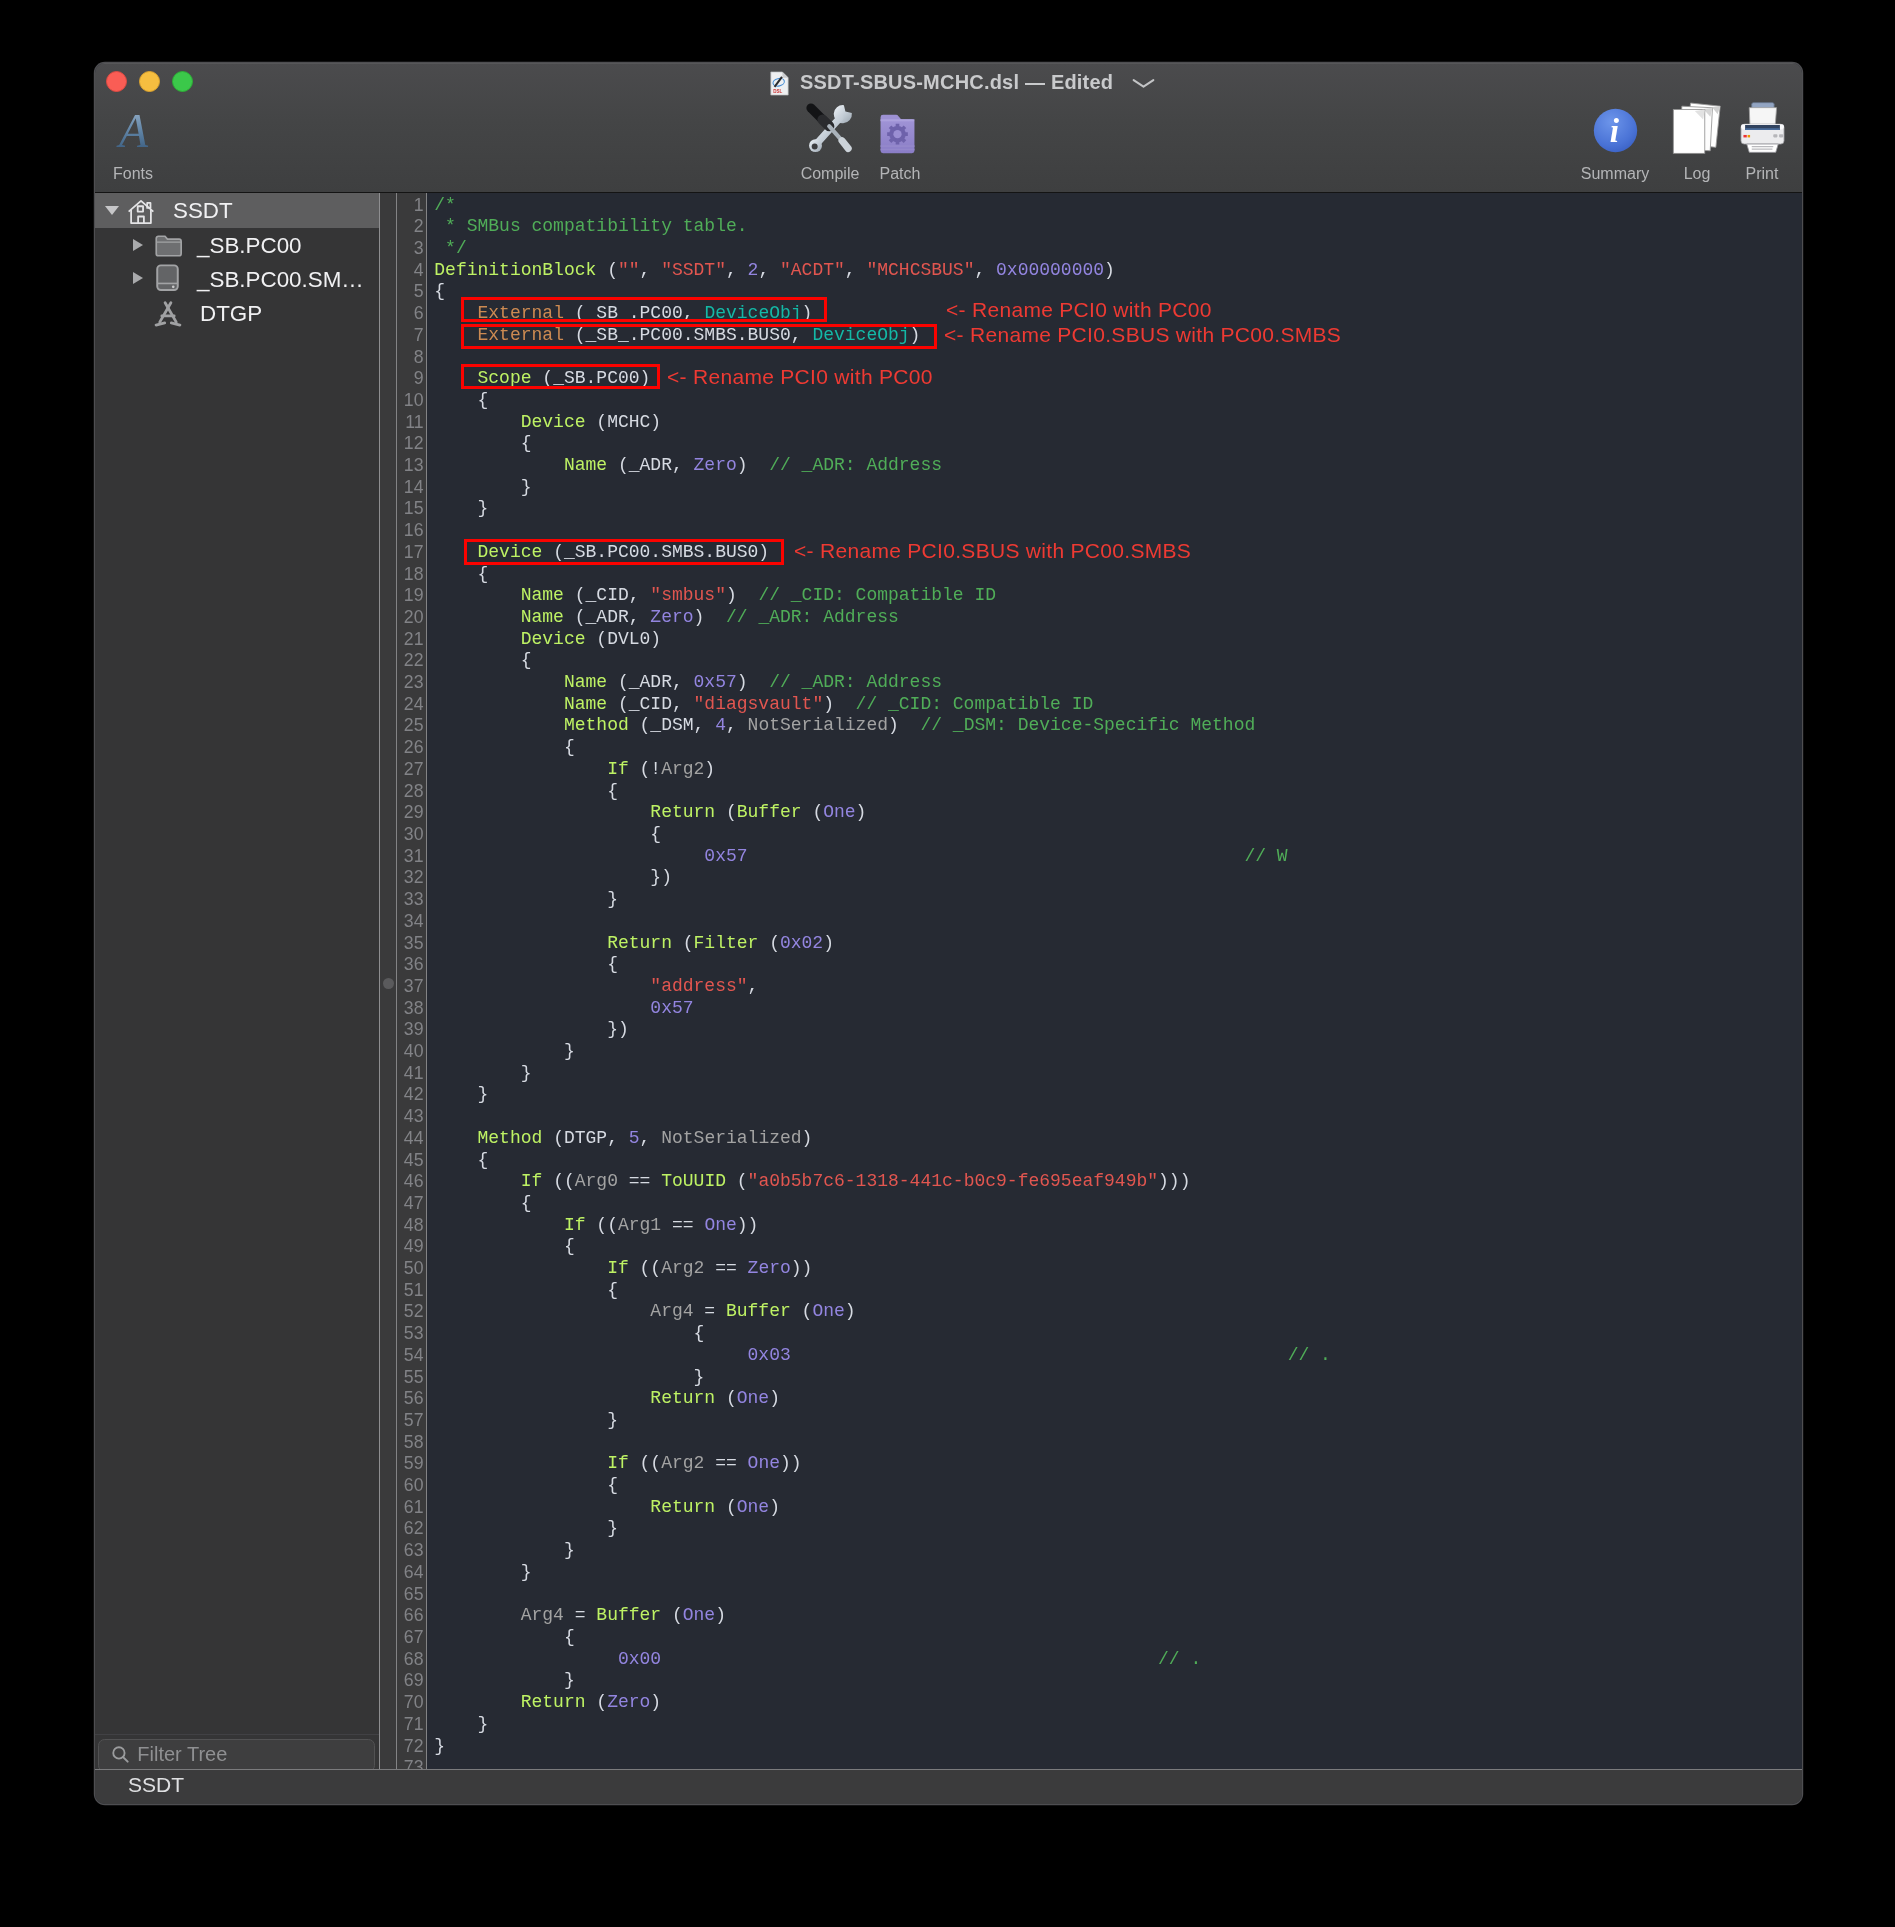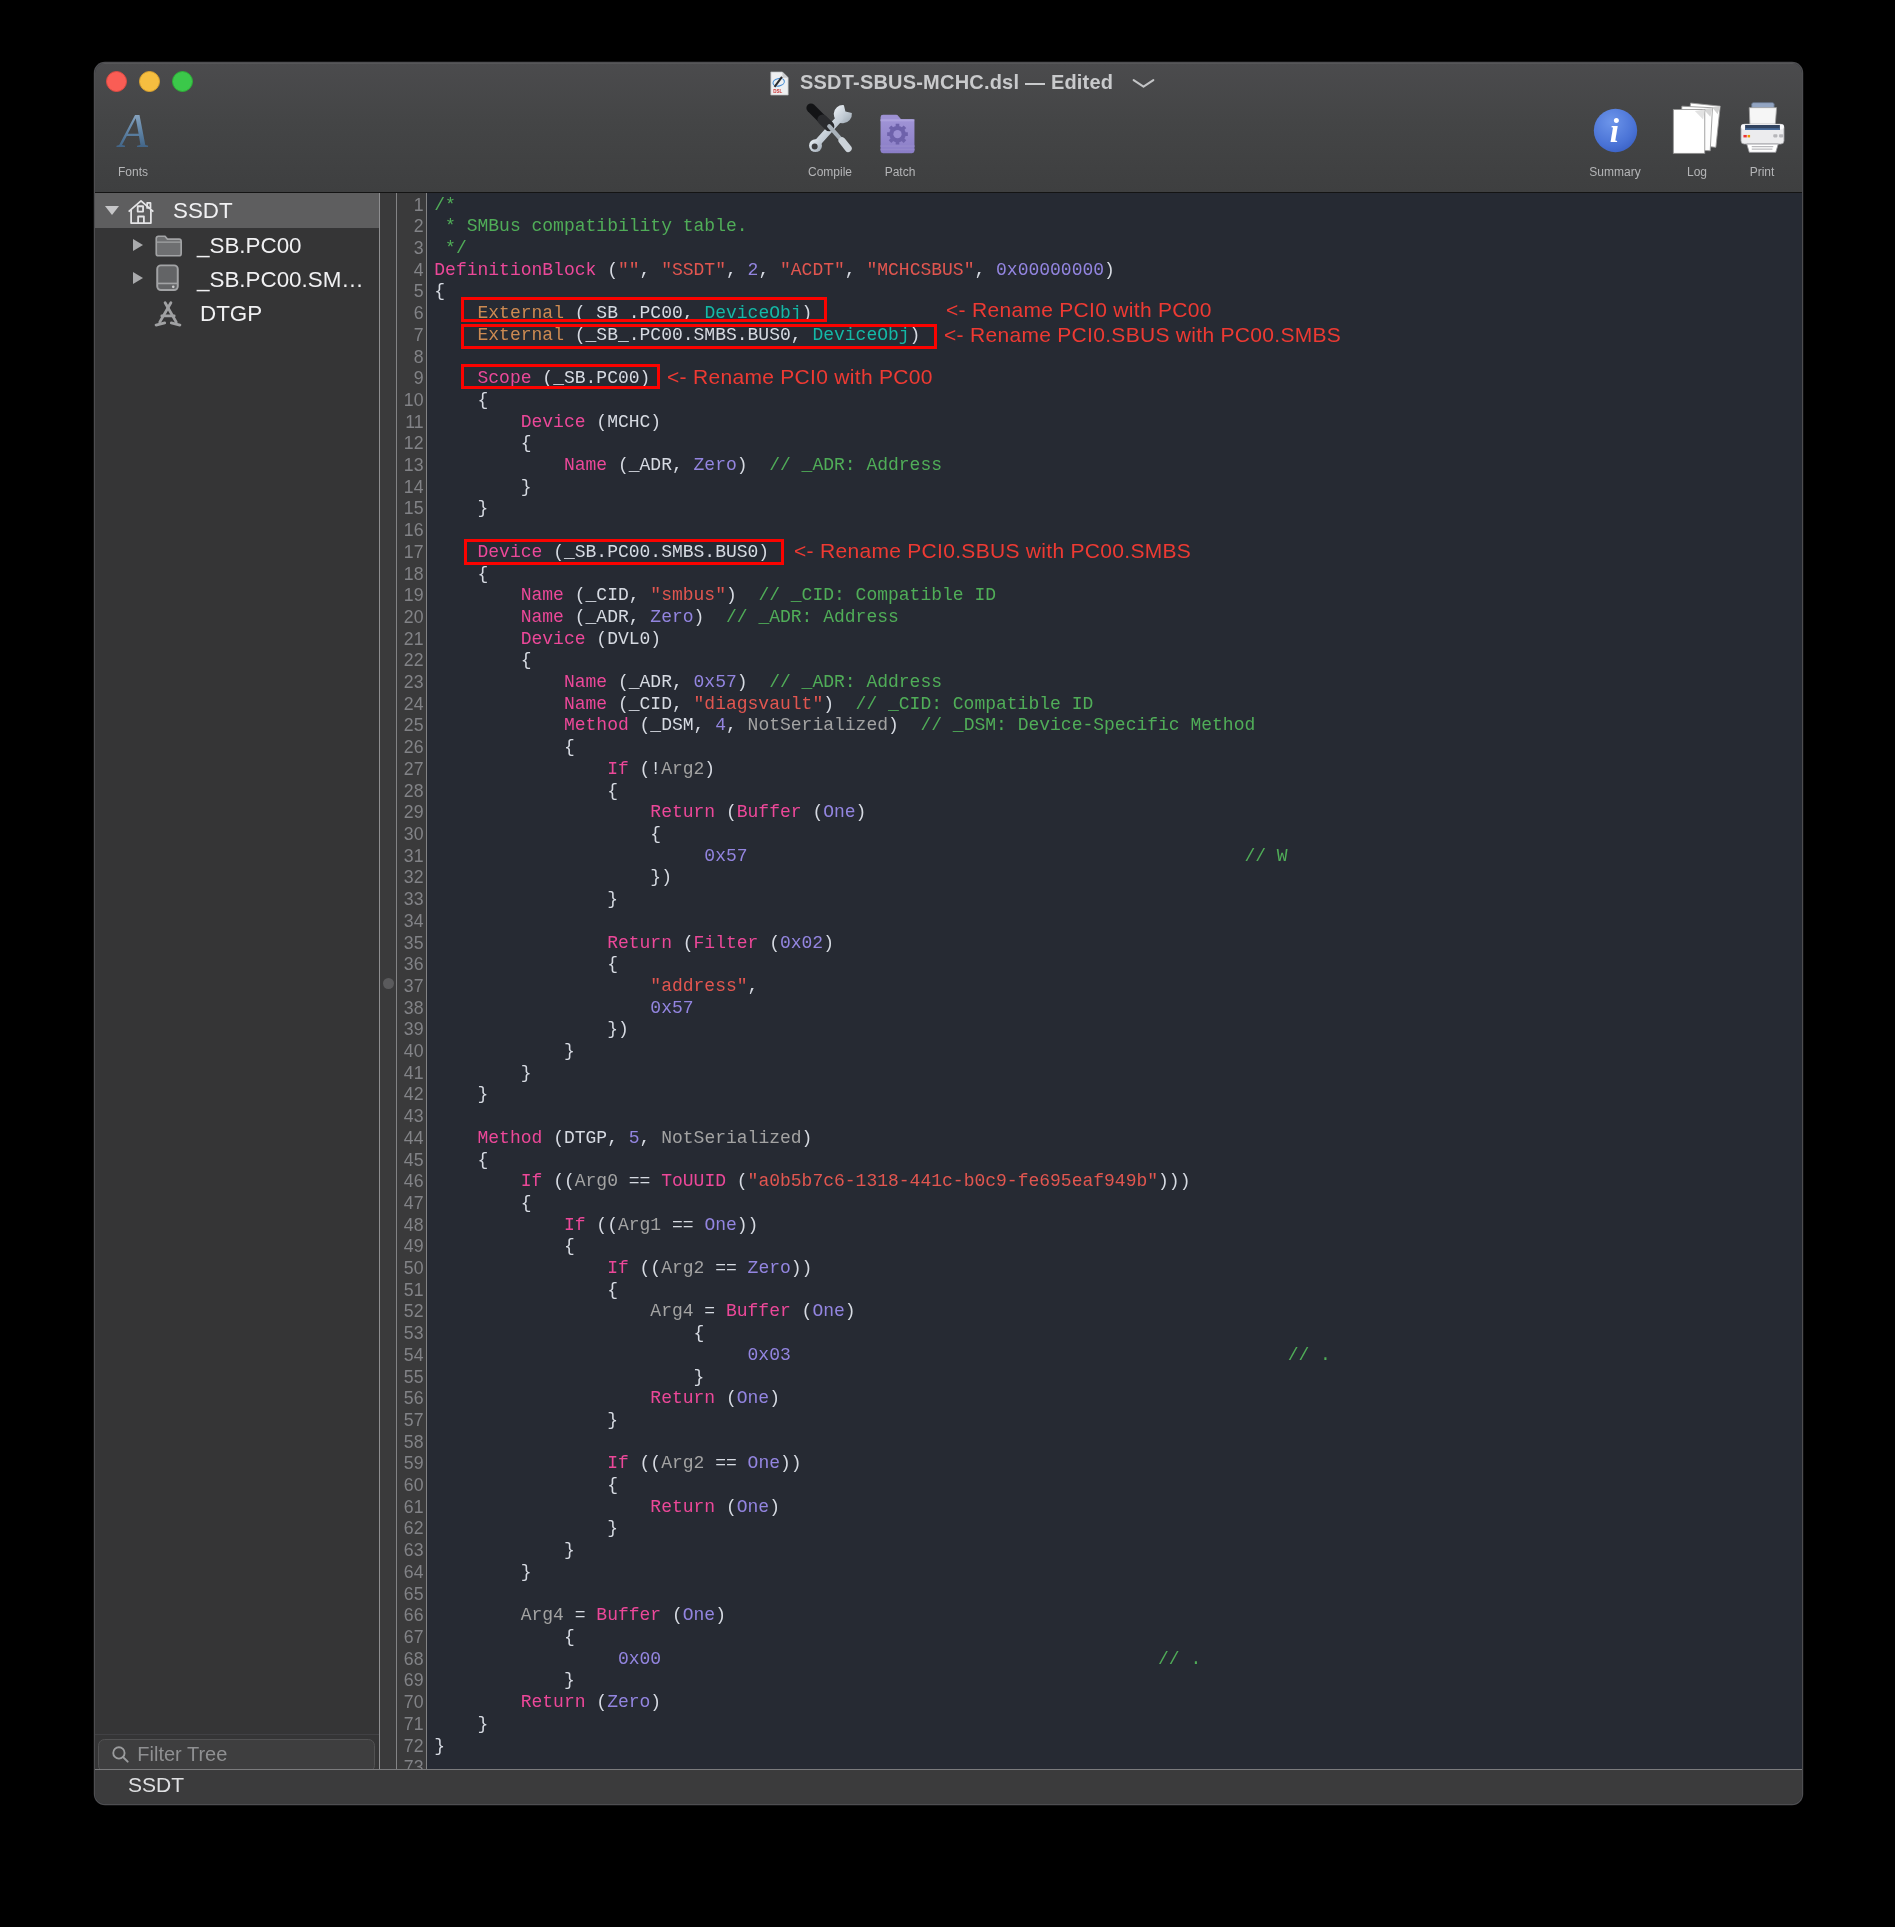--- a/index.html
+++ b/index.html
@@ -7,38 +7,38 @@
   background:#262b35;overflow:hidden;box-shadow:0 0 0 1.2px rgba(130,130,135,.6)}
 #chrome{position:absolute;left:0;top:0;width:100%;height:130px;
   background:linear-gradient(#4b4b4d,#444546 45%,#3e3f40);border-bottom:1.7px solid #141414;
   box-shadow:inset 0 0.8px 0 #5c5c5e}
 .tl{position:absolute;top:8.3px;width:21px;height:21px;border-radius:50%}
 #tl-r{left:10.8px;background:#fa5d55;border:0.8px solid #df4a42}
 #tl-y{left:44px;background:#f6be40;border:0.8px solid #dca32e}
 #tl-g{left:77px;background:#3bc84a;border:0.8px solid #2eae37}
 #title{position:absolute;left:705px;top:9.1px;height:21.6px;white-space:nowrap;
   font-size:20px;font-weight:700;color:#c9cacc;letter-spacing:0.2px;line-height:21.6px}
-.tlabel{position:absolute;top:102px;transform:translateX(-50%);font-size:12px;color:#b4b5b7;white-space:nowrap}
+.tlabel{position:absolute;top:102px;transform:translateX(-50%);font-size:16px;color:#b4b5b7;white-space:nowrap}
 #content{position:absolute;left:0;top:130px;width:100%;height:1577px;background:#262a33}
 #sidebar{position:absolute;left:0;top:0;width:284px;height:100%;background:#353536}
 #selrow{position:absolute;left:0;top:0;width:284px;height:35px;background:#5e5e5f}
 .trow{position:absolute;white-space:nowrap;color:#f1f1f3;font-size:22.4px}
 .tri-d{position:absolute;width:0;height:0;border-left:7px solid transparent;border-right:7px solid transparent;border-top:9.1px solid #c6c6c8}
 .tri-r{position:absolute;width:0;height:0;border-top:6.6px solid transparent;border-bottom:6.6px solid transparent;border-left:10px solid #a9aaac}
 #filterbar{position:absolute;left:0;bottom:0;width:284px;height:36px;background:#353536;border-top:0.8px solid #414144}
 #filterbox{position:absolute;left:3.3px;top:4.2px;width:277px;height:33px;border-radius:6.6px;background:#3e3e3f;border:0.8px solid #525253}
 #filtertext{position:absolute;left:38px;top:2.5px;font-size:20px;color:#8f9092}
 #gut1{position:absolute;left:284px;top:0;width:18.3px;height:100%;background:#3a3a3b;border-left:1.7px solid #8e8e90;border-right:1.7px solid #838385}
 #gut2{position:absolute;left:302px;top:0;width:30px;height:100%;background:#3a3a3b;border-right:1.7px solid #838385}
 #nums{position:absolute;right:2.5px;top:1.6px;text-align:right;white-space:pre;font-size:17.7px;line-height:21.7px;color:#828387;font-family:"Liberation Sans",sans-serif}
 #editor{position:absolute;left:332px;top:0;width:1375px;height:100%;background:#262a33}
 #code{position:absolute;left:0;top:1.6px;font-family:"Liberation Mono",monospace;
   font-size:18px;line-height:21.7px;color:#d6dae2;padding-left:7.3px;white-space:pre}
 #code .c{color:#50ad58}
-#code .k{color:#ec4899}
+#code .k{color:#bef264}
 #code .e{color:#cc8a52}
 #code .s{color:#e25650}
 #code .n{color:#9385e0}
 #code .m{color:#a3a3a3}
 #code .v{color:#14b8a6}
 .rbox{position:absolute;border:3.3px solid #fb0300}
 .note{position:absolute;white-space:nowrap;font-size:21px;letter-spacing:0.3px;color:#ee3a33}
 #dot37{position:absolute;border-radius:50%;background:#5a5a5c}
 #status{position:absolute;left:0;top:1706px;width:100%;height:35px;background:#3b3b3c;border-top:1.7px solid #7b7b7d}
 #status span{position:absolute;left:33px;top:3.3px;font-size:21px;color:#dfe0e2}

